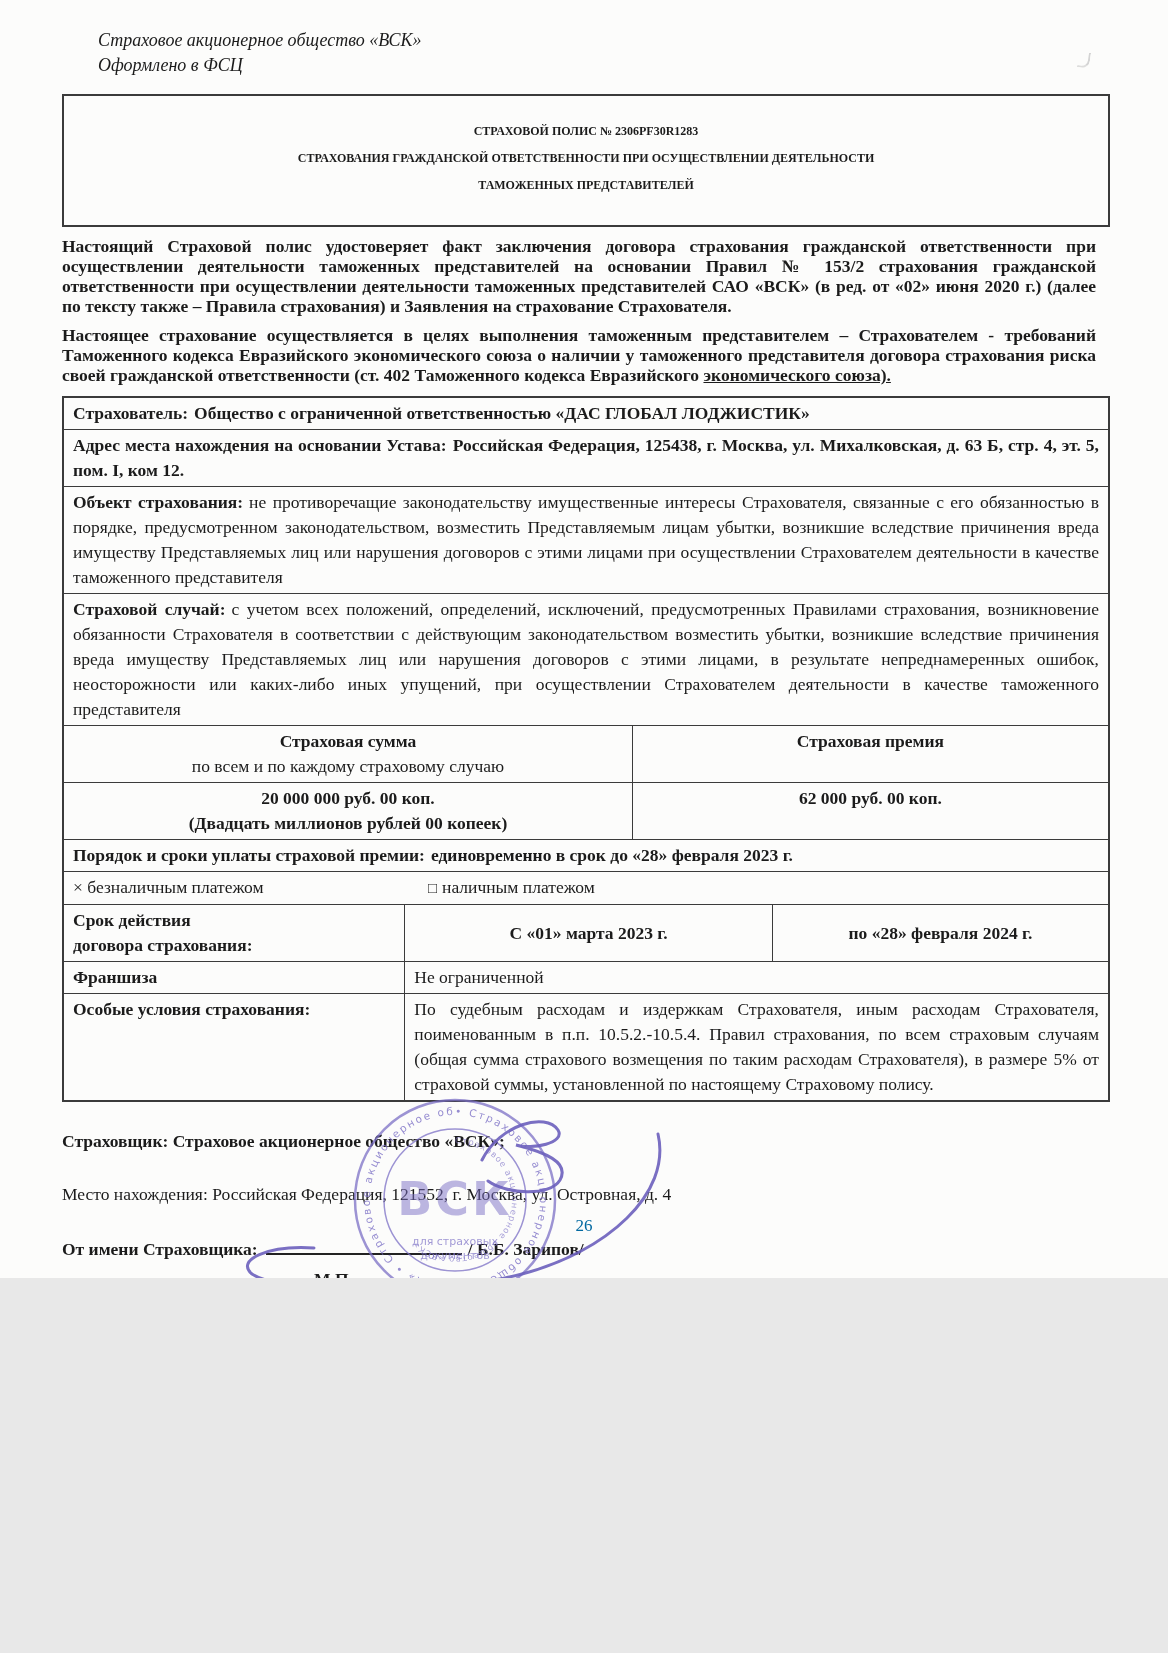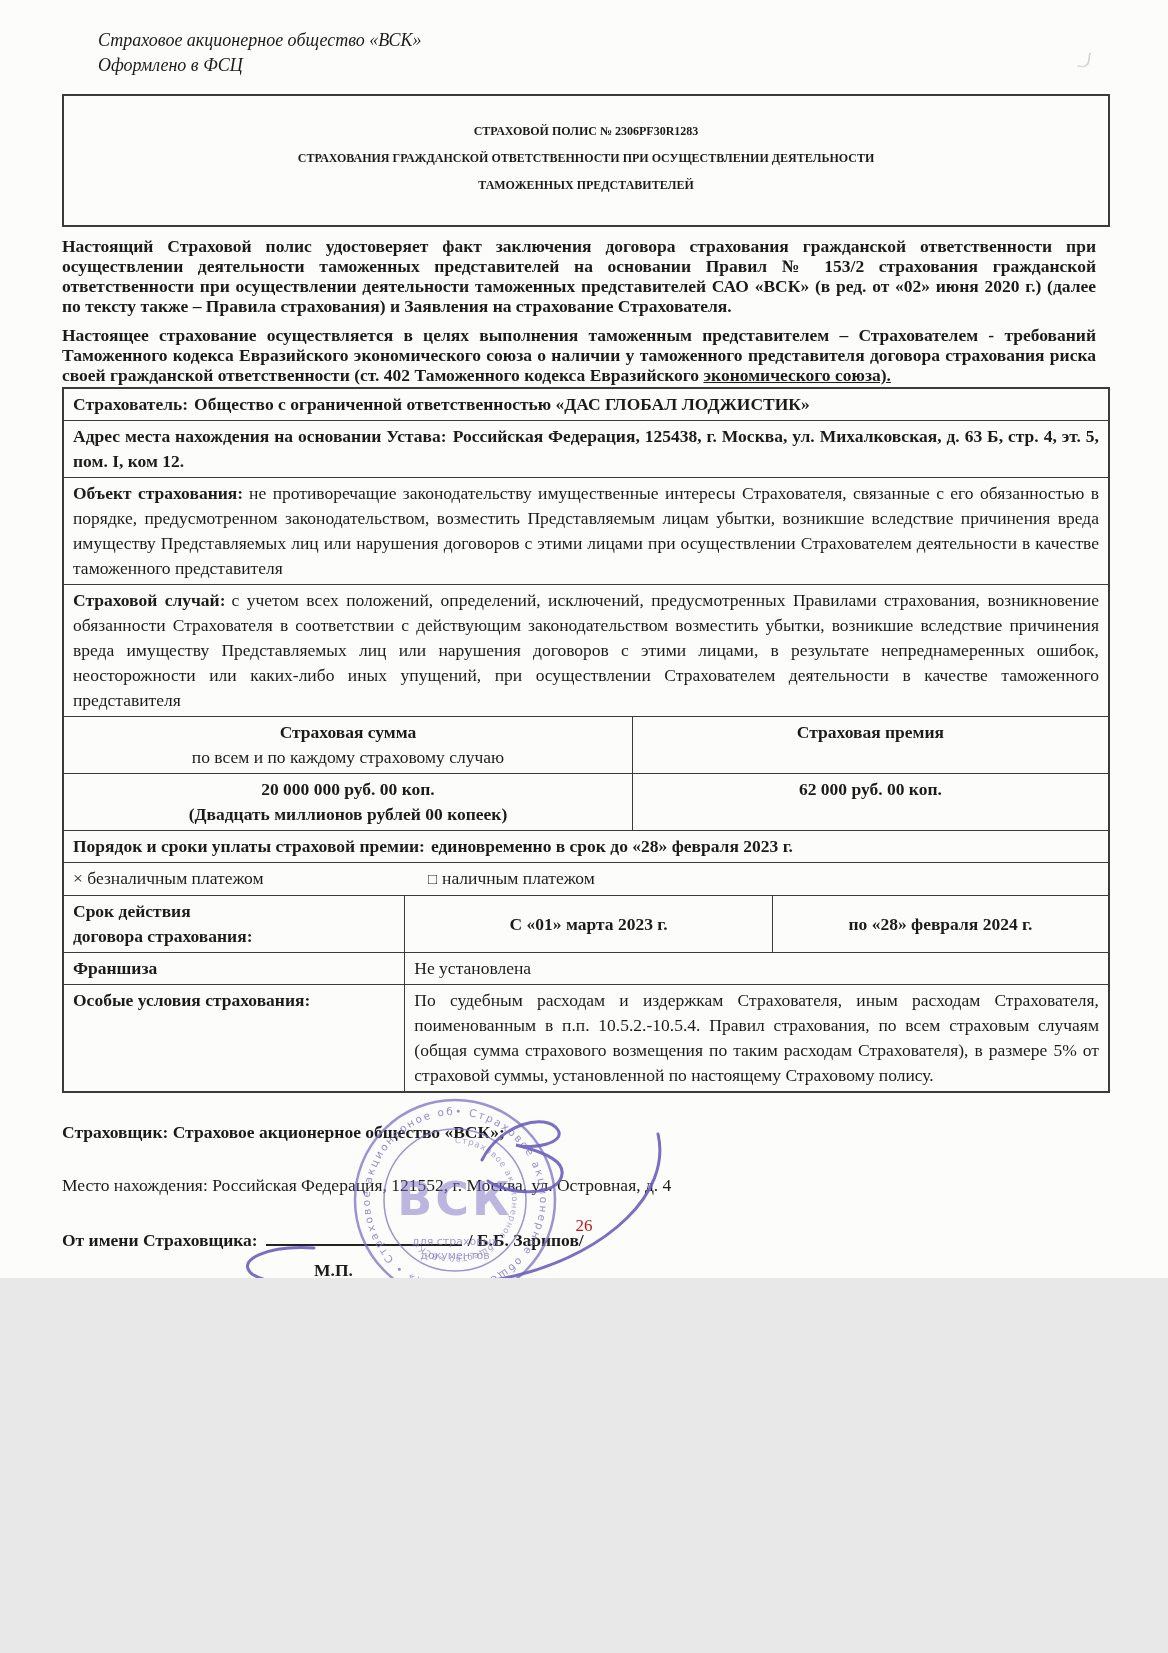--- a/index.html
+++ b/index.html
@@ -16,21 +16,21 @@
   .title-box{
     margin-top:16px;border:2px solid #3b3b3b;
     text-align:center;font-weight:bold;font-size:12px;line-height:27px;
     padding:22px 8px 26px 8px;
   }
   .para{
     margin:9px 14px 0 0;text-align:justify;
     font-weight:bold;font-size:17.5px;line-height:20px;
   }
   .ul{text-decoration:underline;}
-  .policy-table{margin-top:2px;border:2px solid #3b3b3b;font-size:17.5px;line-height:25px;}
+  .policy-table{margin-top:11px;border:2px solid #3b3b3b;font-size:17.5px;line-height:25px;}
   .t-row{border-top:1.6px solid #3b3b3b;padding:3px 9px;}
   .t-row:first-child{border-top:none;}
   .t-row.nopad{padding:0;}
   .lbl{font-weight:bold;margin-right:6px;}
   .b{font-weight:bold;}
   .just{text-align:justify;}
   .grid2{display:grid;grid-template-columns:54.4% 45.6%;}
   .grid3{display:grid;grid-template-columns:32.6% 35.2% 32.2%;}
   .gridF{display:grid;grid-template-columns:32.6% 67.4%;}
   .cell{padding:3px 9px;}
@@ -39,21 +39,21 @@
   .chk-row{display:flex;}
   .chk-first{width:355px;}
   .sq{font-size:15px;margin-right:5px;}
   .footer-block{margin-top:26px;font-size:17.5px;line-height:26px;}
   .f-line{margin-top:27px;}
   .sig-line{margin-top:28px;font-weight:bold;}
   .sig-blank{display:inline-block;width:196px;border-bottom:2px solid #222;height:1em;vertical-align:baseline;margin:0 6px 0 8px;}
   .mp{margin:4px 0 0 252px;font-weight:bold;}
   .issue-line{display:flex;justify-content:space-between;margin-top:18px;font-style:italic;font-size:17.5px;flex-direction:column;}
   .issue-date{margin-right:70px;}
-  .page-number{position:absolute;bottom:42px;left:0;width:100%;text-align:center;font-size:17px;color:#b91c1c;}
+  .page-number{position:absolute;bottom:42px;left:0;width:100%;text-align:center;font-size:17px;color:#0369a1;}
   .stamp-sig{position:absolute;left:220px;top:1082px;pointer-events:none;}
   .corner-mark{
     position:absolute;right:78px;top:52px;width:10px;height:14px;
     border-right:2px solid #b5b5b5;border-bottom:2px solid #c4c4c4;
     border-radius:0 0 8px 0;opacity:.55;transform:rotate(8deg);
   }
 </style>
 </head>
 <body>
 
@@ -125,21 +125,21 @@
         <div class="cell b">
           <div>Срок  действия</div>
           <div>договора страхования:</div>
         </div>
         <div class="cell vline center b" style="display:flex;align-items:center;justify-content:center;">С «01» марта 2023 г.</div>
         <div class="cell vline center b" style="display:flex;align-items:center;justify-content:center;">по «28» февраля 2024 г.</div>
       </div>
 
       <div class="t-row nopad gridF">
         <div class="cell b">Франшиза</div>
-        <div class="cell vline">Не установлена</div>
+        <div class="cell vline">Не ограниченной</div>
       </div>
 
       <div class="t-row nopad gridF">
         <div class="cell b">Особые условия страхования:</div>
         <div class="cell vline just">По судебным расходам и издержкам Страхователя, иным расходам Страхователя, поименованным в п.п. 10.5.2.-10.5.4. Правил страхования, по всем страховым случаям (общая сумма страхового возмещения по таким расходам Страхователя), в размере 5%  от страховой суммы, установленной по настоящему Страховому полису.</div>
       </div>
 
     </div>
 
     <div class="footer-block">

